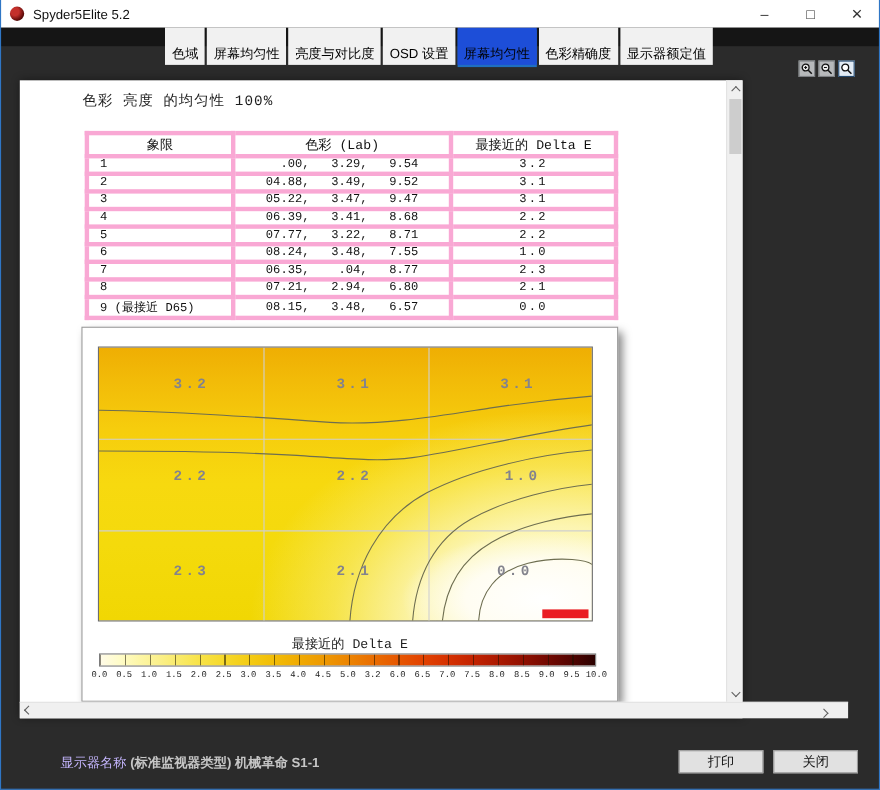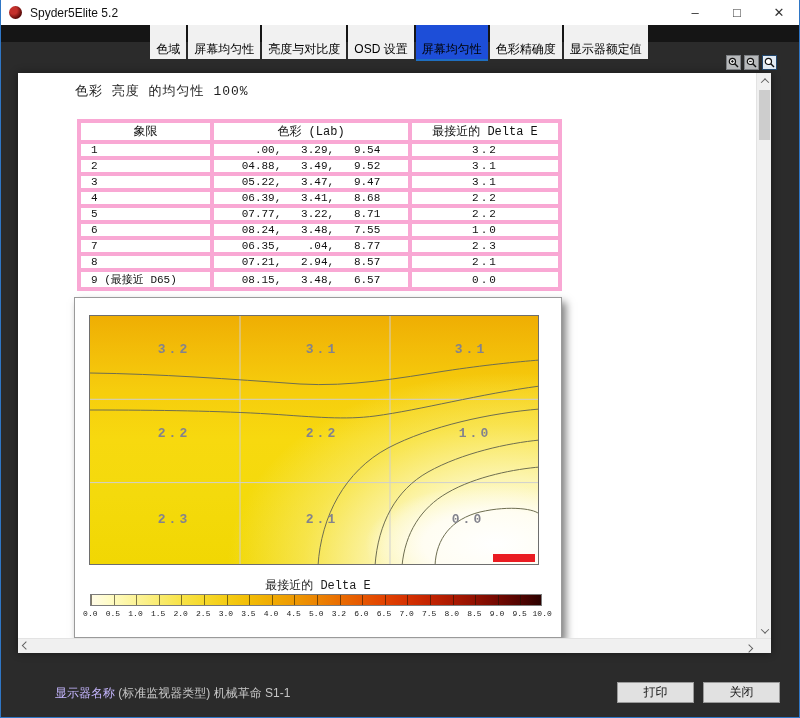--- a/index.html
+++ b/index.html
@@ -20,21 +20,21 @@
   .tabstrip { position:absolute; left:0; top:25px; width:800px; height:17px; background:#151515; display:flex; justify-content:center; z-index:9; }
   .tab { background:#f1f1f1; color:#000; font-size:12px; line-height:15px; padding:17px 6px; margin-right:2px; white-space:nowrap; }
   .tab.selected { background:#1d4ed8; box-shadow:0 2px 0 #1f6fc0; }
 
   
   .zoombar { position:absolute; top:55px; left:726px; display:flex; gap:3px; z-index:9; }
   .zoom-btn { width:15px; height:15px; background:#b7b9bb; border:1px solid #7d8084; display:flex; align-items:center; justify-content:center; }
   .zoom-btn.active { background:#e2ebf4; border:1px solid #23486e; box-shadow:0 0 0 1px #55780f0; }
 
   
-  .panel { position:absolute; left:18px; top:73px; width:753px; height:580px; background:#ffffff;
+  .panel { position:absolute; left:18px; top:73px; width:657px; height:580px; background:#ffffff;
            box-shadow:0 0 8px rgba(0,0,0,0.45); z-index:5; }
 
   .vscroll { position:absolute; right:0; top:0; width:15px; height:565px; background:#f0f0f0; border-left:1px solid #e3e3e3; }
   .hscroll { position:absolute; left:0; bottom:0; height:15px; width:753px; background:#f0f0f0; border-top:1px solid #e3e3e3; }
   .scroll-arrow { position:absolute; width:15px; height:15px; display:flex; align-items:center; justify-content:center; }
   .vthumb { position:absolute; left:2px; top:17px; width:11px; height:50px; background:#cdcdcd; }
   .chev { width:6px; height:6px; border-left:1.4px solid #606060; border-top:1.4px solid #606060; }
   .chev.up { transform:rotate(45deg) translate(1px,1px); }
   .chev.down { transform:rotate(225deg) translate(1px,1px); }
   .chev.left { transform:rotate(-45deg) translate(1px,-1px); }
@@ -79,21 +79,21 @@
                    #fffbe8 0%, #fffcc8 4%, #fdf6a6 8%, #fbf08a 12%, #f9ea68 16%, #f8e348 20%,
                    #f6d92b 25%, #f4cc14 30%, #f2bd06 35%, #f0ab02 40%, #ee9a02 45%,
                    #ec8502 50%, #e96e01 55%, #e65801 60%, #e24301 65%, #d63201 70%,
                    #c42401 75%, #ad1a01 80%, #931101 85%, #750901 90%, #540401 95%, #2b0100 100%); }
   .scale-ticks { position:absolute; left:4px; top:311px; width:475px; display:flex; }
   .scale-ticks span { width:22.6px; text-align:center; font-family:"Liberation Mono", monospace; font-size:8px; color:#1a1a1a; white-space:nowrap; }
 
   
   .status { position:absolute; left:55px; top:685px; font-size:12px; z-index:8; white-space:pre; }
   .status .lbl { color:#c4b5fd; }
-  .status .val { color:#c6c6c6; font-weight:normal;text-align:right; }
+  .status .val { color:#c6c6c6; font-weight:bold;text-align:right; }
   .footer-btn { position:absolute; top:682px; width:77px; height:21px; background:#e1e1e1; border:1px solid #9a9a9a;
                 font-size:12px; color:#111; display:flex; align-items:center; justify-content:center; z-index:8; }
   .btn-print { left:617px; } .btn-close { left:703px; }
 </style>
 </head>
 <body>
 
 <div class="frame"></div>
 
 <div class="titlebar">
@@ -192,21 +192,21 @@
           <td class="lab">08.24,   3.48,   7.55</td>
           <td class="de">1.0</td>
         </tr>
     <tr>
           <td class="quad">7</td>
           <td class="lab">06.35,    .04,   8.77</td>
           <td class="de">2.3</td>
         </tr>
     <tr>
           <td class="quad">8</td>
-          <td class="lab">07.21,   2.94,   8.57</td>
+          <td class="lab">07.21,   2.94,   6.80</td>
           <td class="de">2.1</td>
         </tr>
     <tr>
           <td class="quad">9 (最接近 D65)</td>
           <td class="lab">08.15,   3.48,   6.57</td>
           <td class="de">0.0</td>
         </tr>
   </tbody>
     </table>
 

